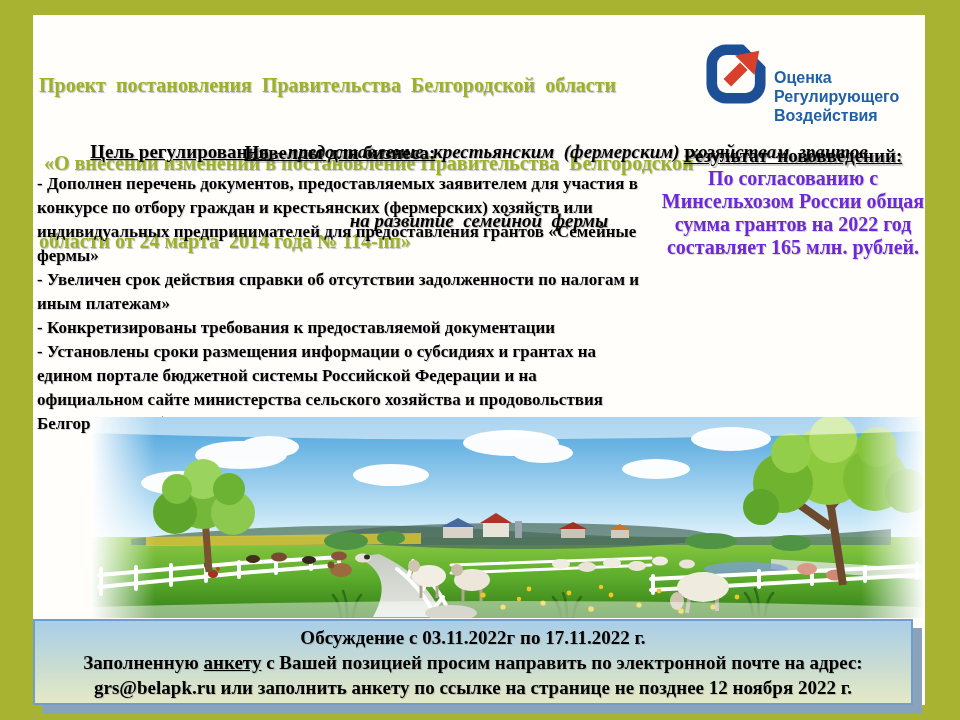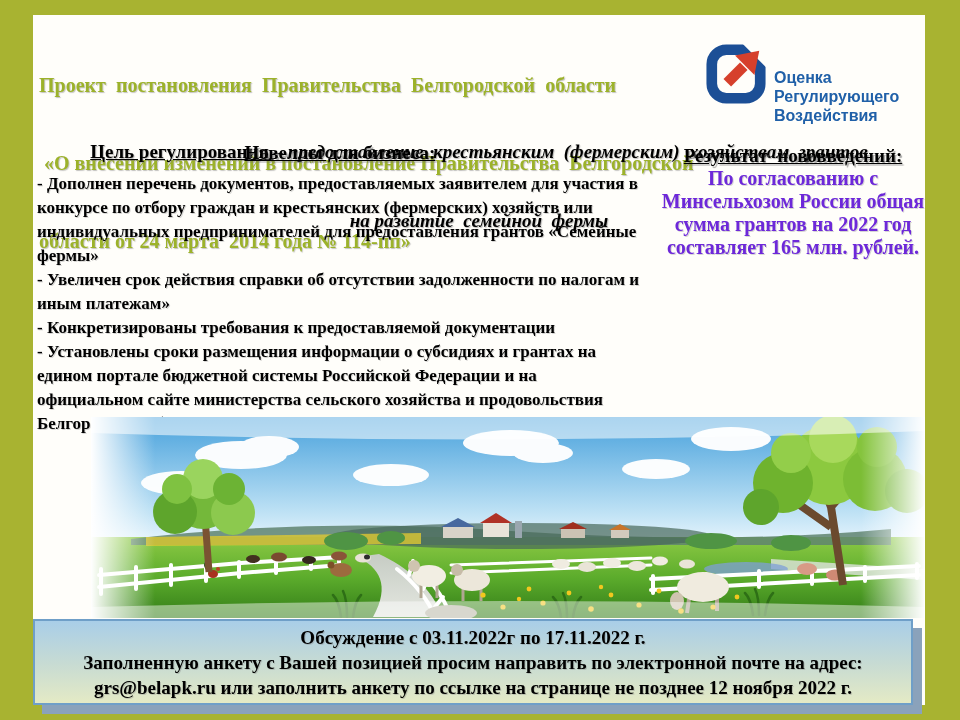--- a/index.html
+++ b/index.html
@@ -34,21 +34,21 @@
   .result-line{font-size:20px;font-weight:bold;line-height:23px;color:#6d28d9;
                text-shadow:1px 1px 0 rgba(140,140,140,.35);white-space:pre-wrap;}
 
   .farm{position:absolute;left:58px;top:402px;width:834px;height:201px;}
 
   .footer-box{position:absolute;left:0;top:604px;width:876px;height:78px;
               border:2px solid #6f9fc8;background:linear-gradient(180deg,#a9cee8 0%,#c9dcd2 55%,#e4eac5 100%);
               box-shadow:9px 9px 0 #8aa2bb;text-align:center;padding-top:4px;box-sizing:content-box;}
   .footer-line{font-size:19px;font-weight:bold;line-height:25px;color:#000;white-space:pre-wrap;
                text-shadow:1px 1px 0 rgba(130,130,130,.35);}
-  .u{}
+  .u{text-decoration:underline;}
 </style>
 </head>
 <body>
 
 <div class="slide">
   <div class="content">
 
     <div class="title">
       <div>Проект  постановления  Правительства  Белгородской  области</div>
       <div> «О внесении изменений в постановление Правительства  Белгородской</div>

